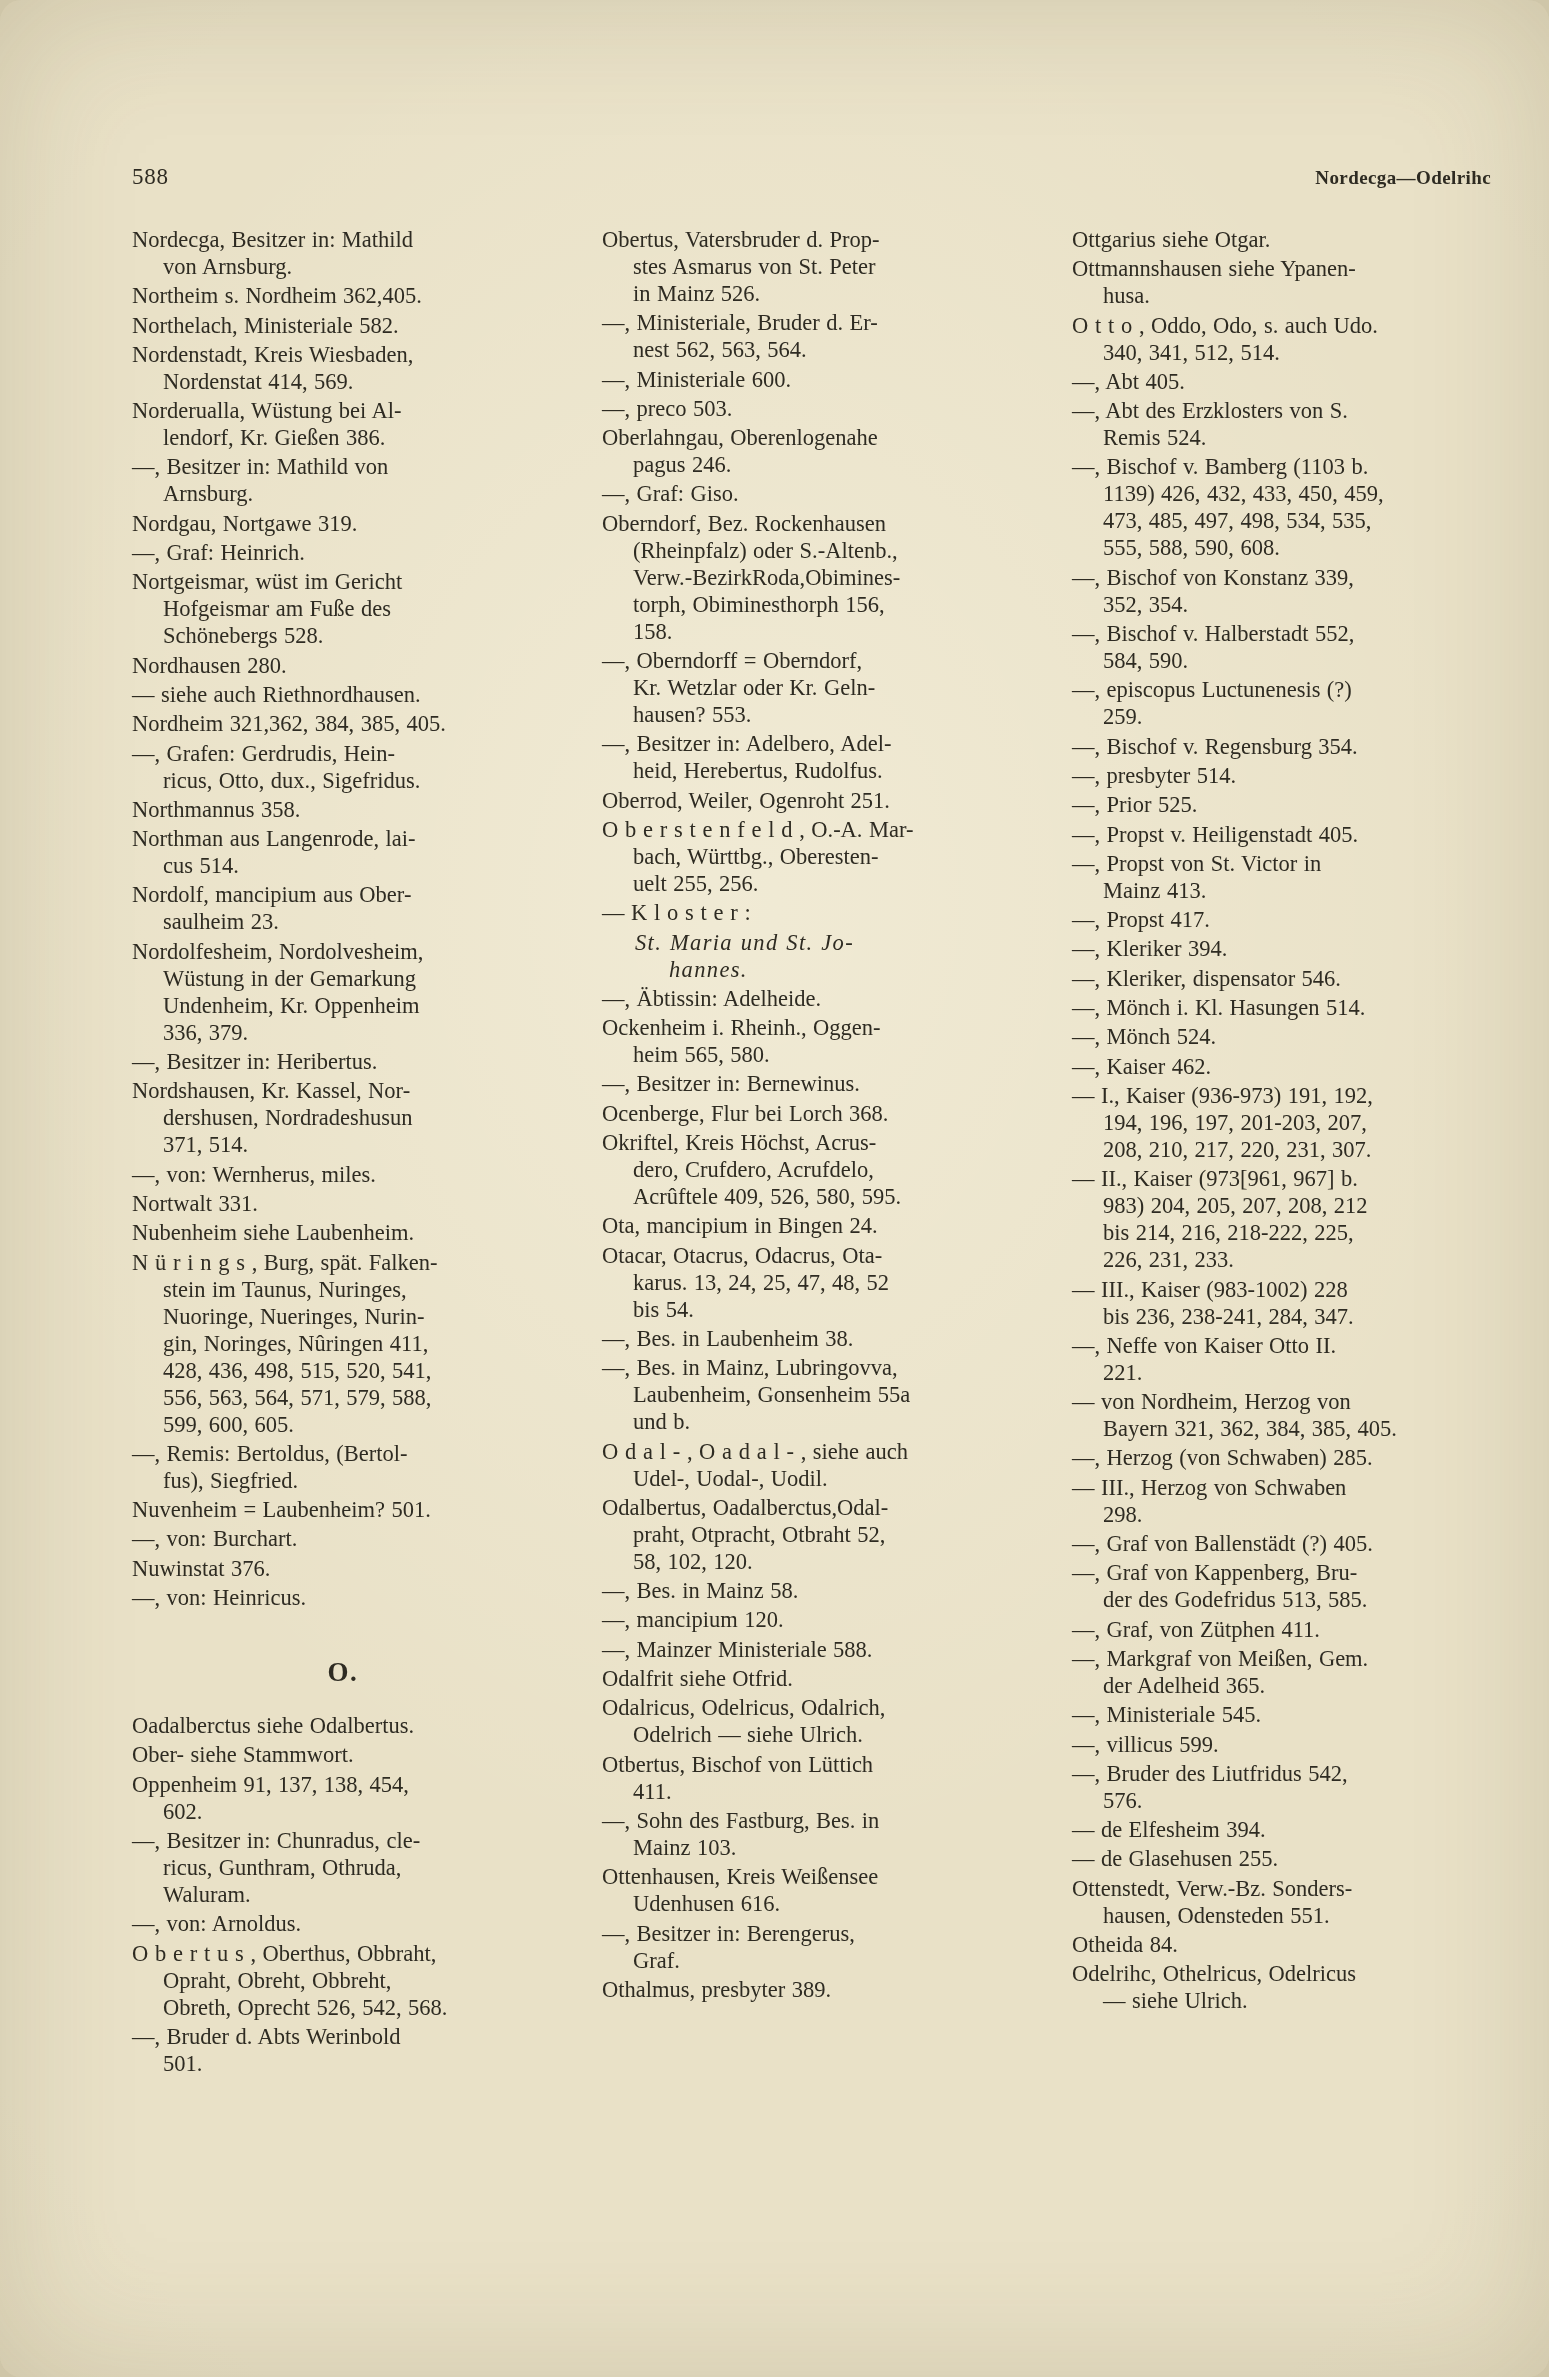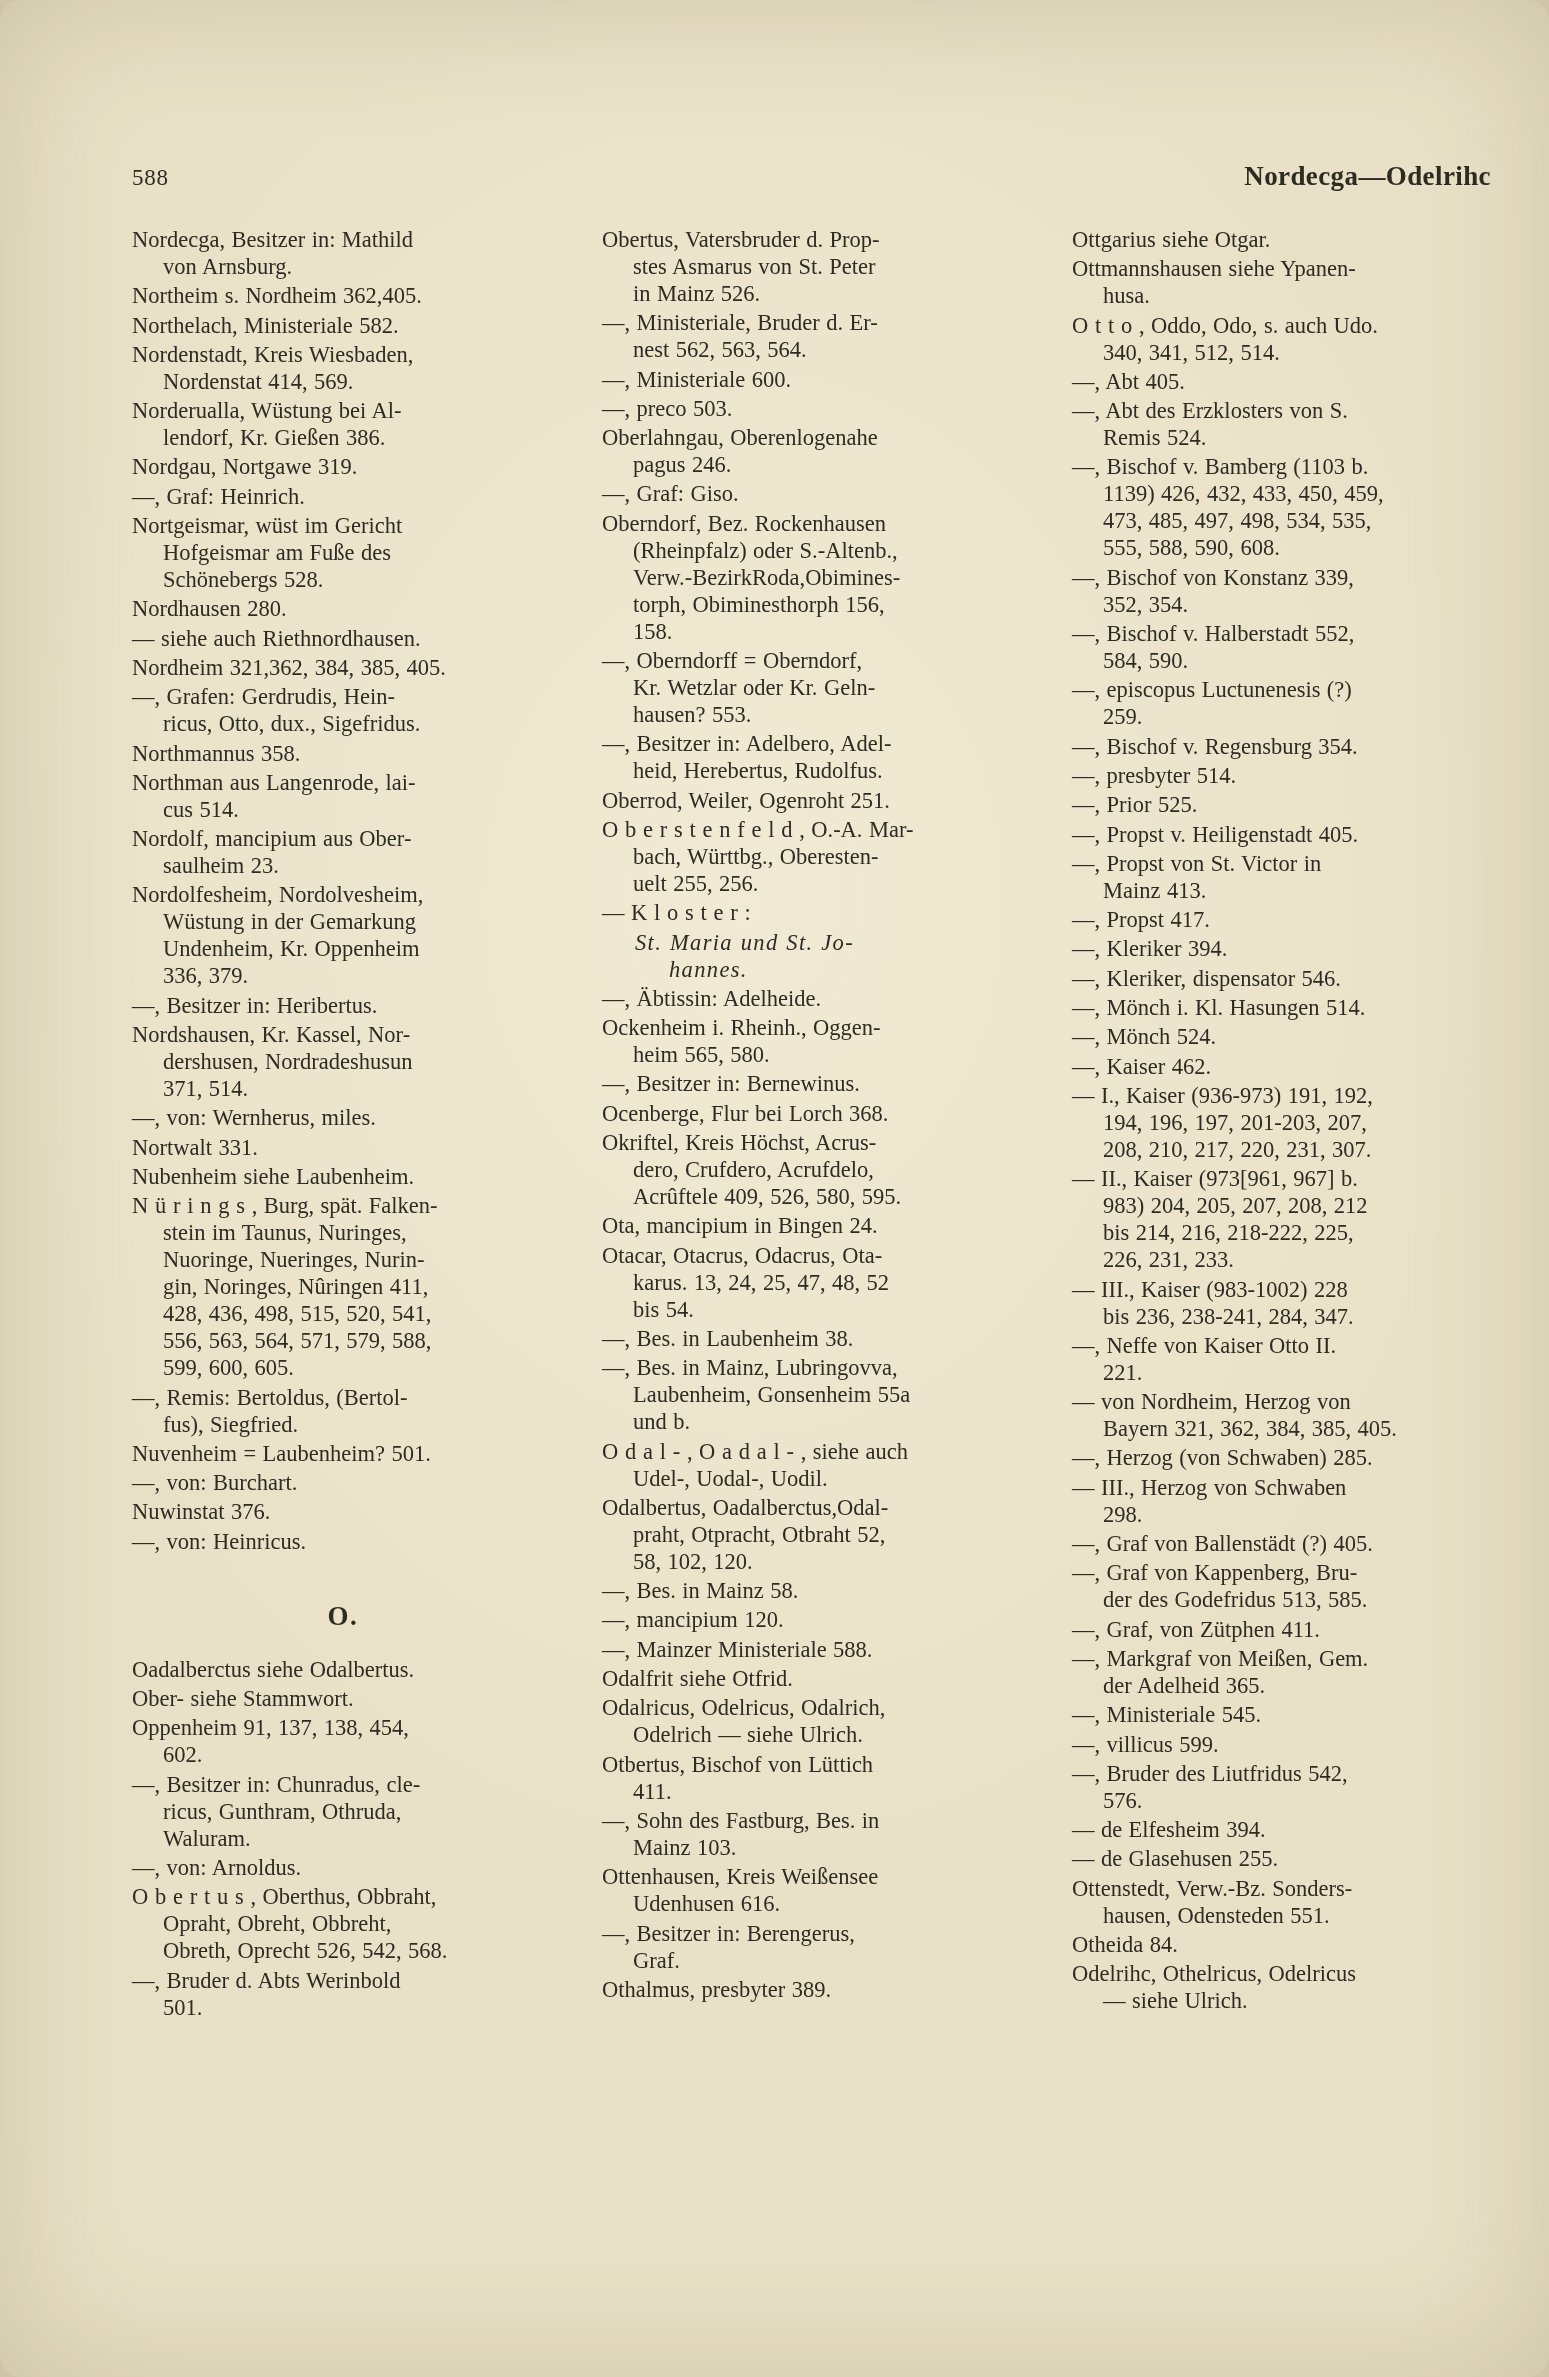--- a/index.html
+++ b/index.html
@@ -24,21 +24,21 @@
   }
   .page::after{ 
     content:"";position:absolute;inset:0;pointer-events:none;
     box-shadow:inset 0 0 139px rgba(90,75,40,.18);
   }
   .pagehead{
     position:absolute;left:132px;right:58px;top:163px;
     display:flex;justify-content:space-between;align-items:baseline;
   }
   .pagenum{font-size:23px;letter-spacing:0.8px;}
-  .runhead{font-size:27px;font-weight:bold;letter-spacing:0.4px;}
+  .runhead{font-size:19px;font-weight:bold;letter-spacing:0.4px;}
   .content{
     position:absolute;left:132px;top:226px;width:1363px;
     display:flex;gap:48px;align-items:flex-start;
   }
   .col{width:422px;flex:0 0 422px;}
   .entry{
     margin:0 0 2.3px 0;
     padding-left:31px;
     text-indent:-31px;
     white-space:pre-wrap;
@@ -63,20 +63,22 @@
   <div class="content">
     <div class="col">
         <p class="entry"><span>Nordecga, Besitzer in: Mathild
 von Arnsburg.</span></p>
         <p class="entry"><span>Northeim s. Nordheim 362,405.</span></p>
         <p class="entry"><span>Northelach, Ministeriale 582.</span></p>
         <p class="entry"><span>Nordenstadt, Kreis Wiesbaden,
 Nordenstat 414, 569.</span></p>
         <p class="entry"><span>Norderualla, Wüstung bei Al-
 lendorf, Kr. Gießen 386.</span></p>
+        <p class="entry"><span>—, Besitzer in: Mathild von
+Arnsburg.</span></p>
         <p class="entry"><span>Nordgau, Nortgawe 319.</span></p>
         <p class="entry"><span>—, Graf: Heinrich.</span></p>
         <p class="entry"><span>Nortgeismar, wüst im Gericht
 Hofgeismar am Fuße des
 Schönebergs 528.</span></p>
         <p class="entry"><span>Nordhausen 280.</span></p>
         <p class="entry"><span>— siehe auch Riethnordhausen.</span></p>
         <p class="entry"><span>Nordheim 321,362, 384, 385, 405.</span></p>
         <p class="entry"><span>—, Grafen: Gerdrudis, Hein-
 ricus, Otto, dux., Sigefridus.</span></p>

